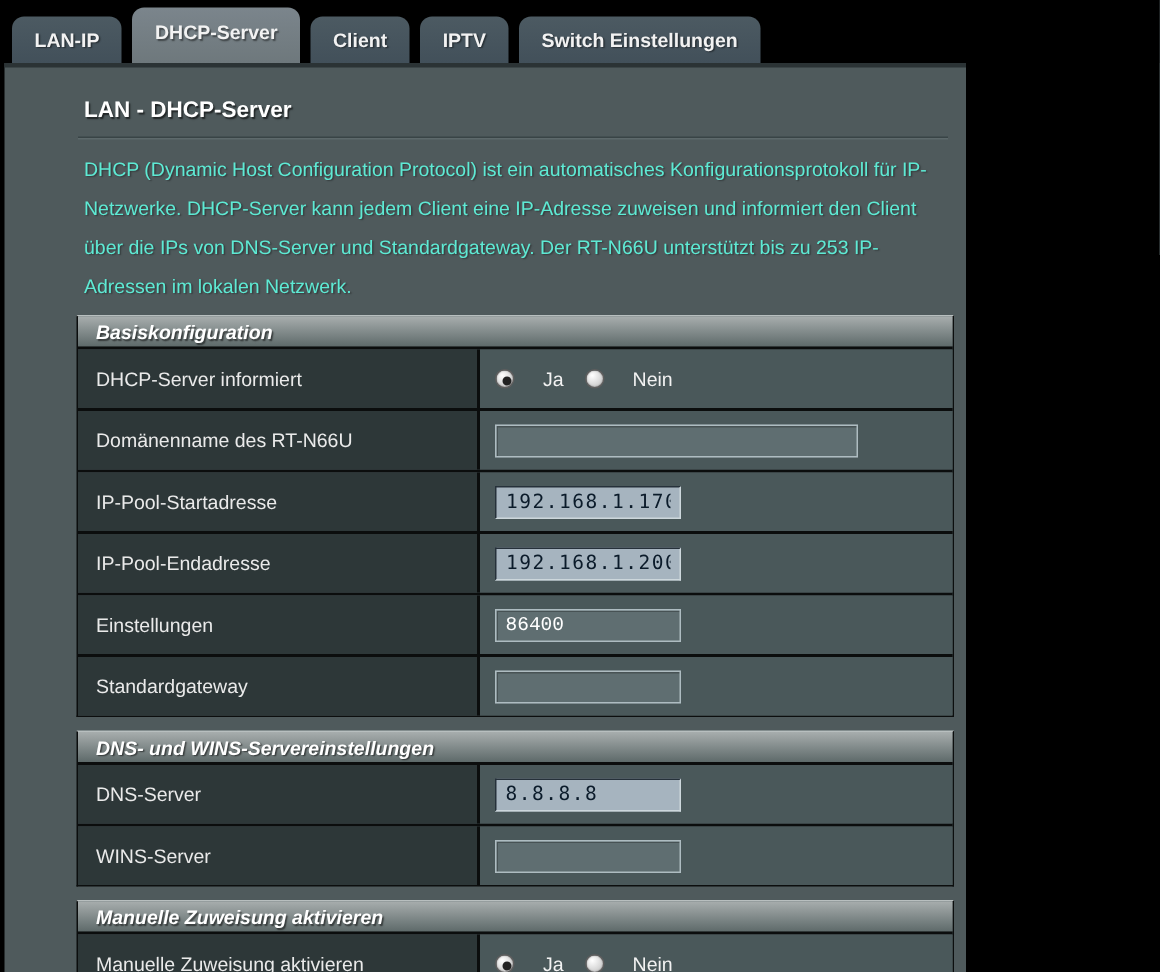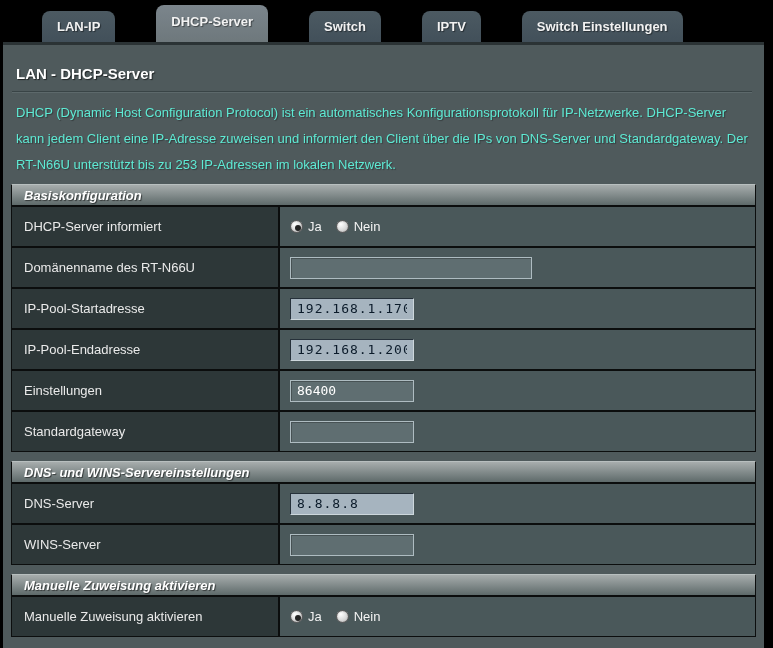--- a/index.html
+++ b/index.html
@@ -33,33 +33,33 @@
     gap:7px;
   }
   .tab{
     height:31px;line-height:31px;
     padding:0 15px;
     border-radius:8px 8px 0 0;
     background:linear-gradient(#4c5a62,var(--tab-inactive));
     font-size:13px;font-weight:bold;color:#f2f2f2;
     cursor:pointer;white-space:nowrap;
     text-shadow:1px 1px 1px rgba(0,0,0,.45);
-    margin-left:34px;
   }
   .tab.active{
     height:37px;line-height:34px;
     background:linear-gradient(#7b858c,var(--tab-active));
     text-align:center;
   }
   
   .content{
     position:absolute;left:3px;top:42px;
-    width:761px;height:606px;
+    width:641px;height:606px;
     background:var(--content-bg);
     border-top:3px solid #2b3335;
+    padding-left:40px;
   }
   .title{
     margin:20px 0 0 13px;
     font-size:15px;font-weight:bold;color:#fff;
     text-shadow:1px 1px 1px rgba(0,0,0,.6);
   }
   .divider{
     margin:9px 12px 0 9px;
     border-top:1px solid #394446;
     border-bottom:1px solid #5d696b;
@@ -118,46 +118,47 @@
     border:1px solid #26313a;
     border-right-color:#cdd7dc;
     border-bottom-color:#cdd7dc;
     letter-spacing:1px;
   }
   input.dark{
     background:var(--input-dark-bg);
     color:#fff;
     border:1px solid #aebcc1;
     box-shadow:inset 1px 1px 0 rgba(0,0,0,.25);
+    font-family:Liberation Mono, monospace;
   }
   input.narrow{width:124px;}
   input.wide{width:242px;}
   
   .radio-group{display:flex;align-items:center;gap:14px;}
-  .radio-option{display:inline-flex;align-items:center;gap:5px;cursor:pointer;}
+  .radio-option{display:inline-flex;align-items:center;gap:19px;cursor:pointer;}
   .radio{
     width:13px;height:13px;border-radius:50%;
     background:radial-gradient(circle at 35% 30%,#ffffff,#bdbdbd);
     border:1px solid #5e5e5e;
     box-shadow:inset 0 0 1px rgba(0,0,0,.5);
     position:relative;flex:0 0 auto;
   }
   .radio.checked::after{
     content:"";position:absolute;left:3.5px;top:3.5px;
     width:6px;height:6px;border-radius:50%;background:#222;
   }
   .radio-label{font-size:13px;color:#f2f2f2;}
 </style>
 </head>
 <body>
 
 <div class="tabbar" id="tabbar">
     <div class="tab">LAN-IP</div>
     <div class="tab active">DHCP-Server</div>
-    <div class="tab">Switch</div>
+    <div class="tab">Client</div>
     <div class="tab">IPTV</div>
     <div class="tab">Switch Einstellungen</div>
   </div>
 
 <div class="content">
   <h1 class="title">LAN - DHCP-Server</h1>
   <div class="divider"></div>
   <p class="desc">DHCP (Dynamic Host Configuration Protocol) ist ein automatisches Konfigurationsprotokoll für IP-Netzwerke. DHCP-Server kann jedem Client eine IP-Adresse zuweisen und informiert den Client über die IPs von DNS-Server und Standardgateway. Der RT-N66U unterstützt bis zu 253 IP-Adressen im lokalen Netzwerk.</p>
   <div id="sections">
       <div class="section">

